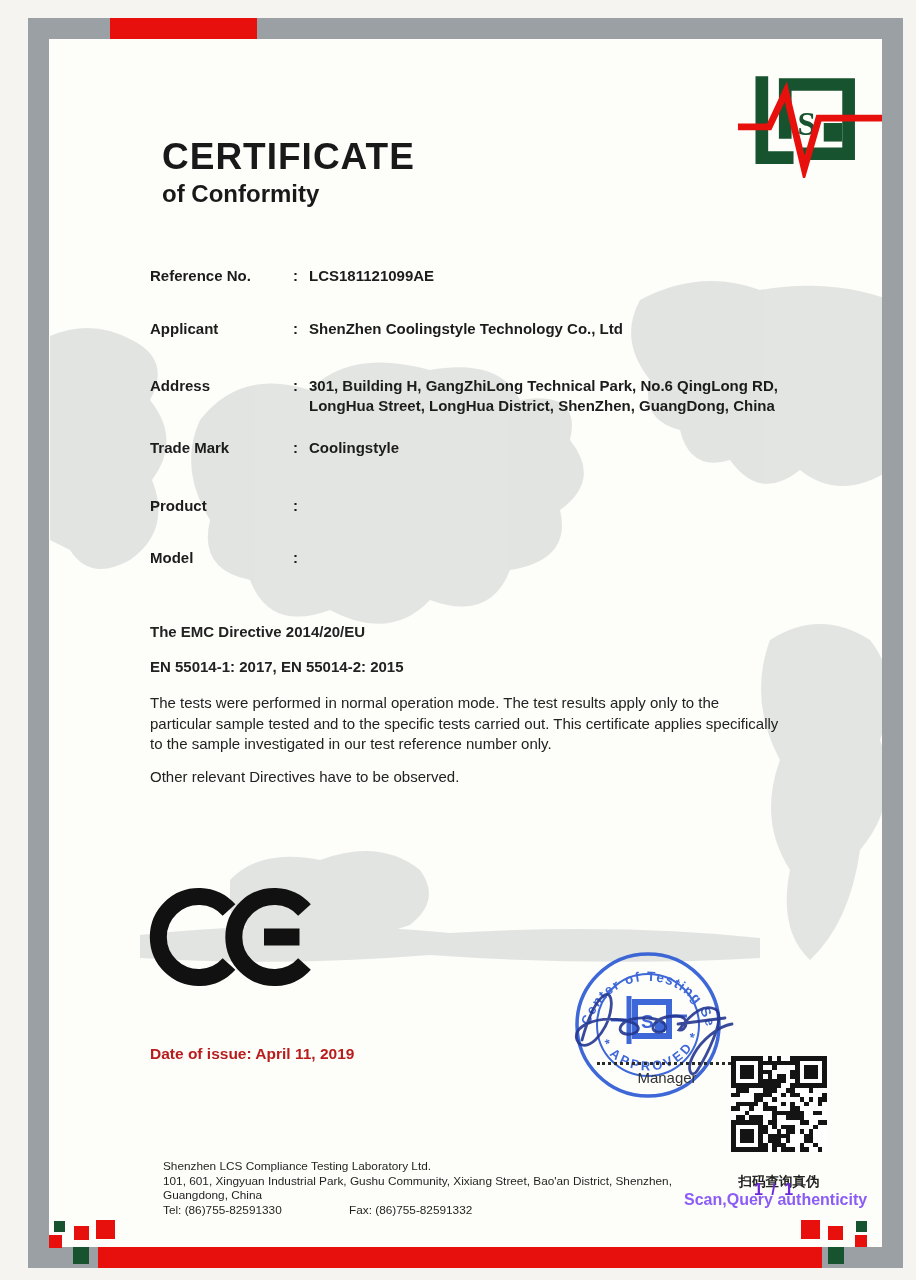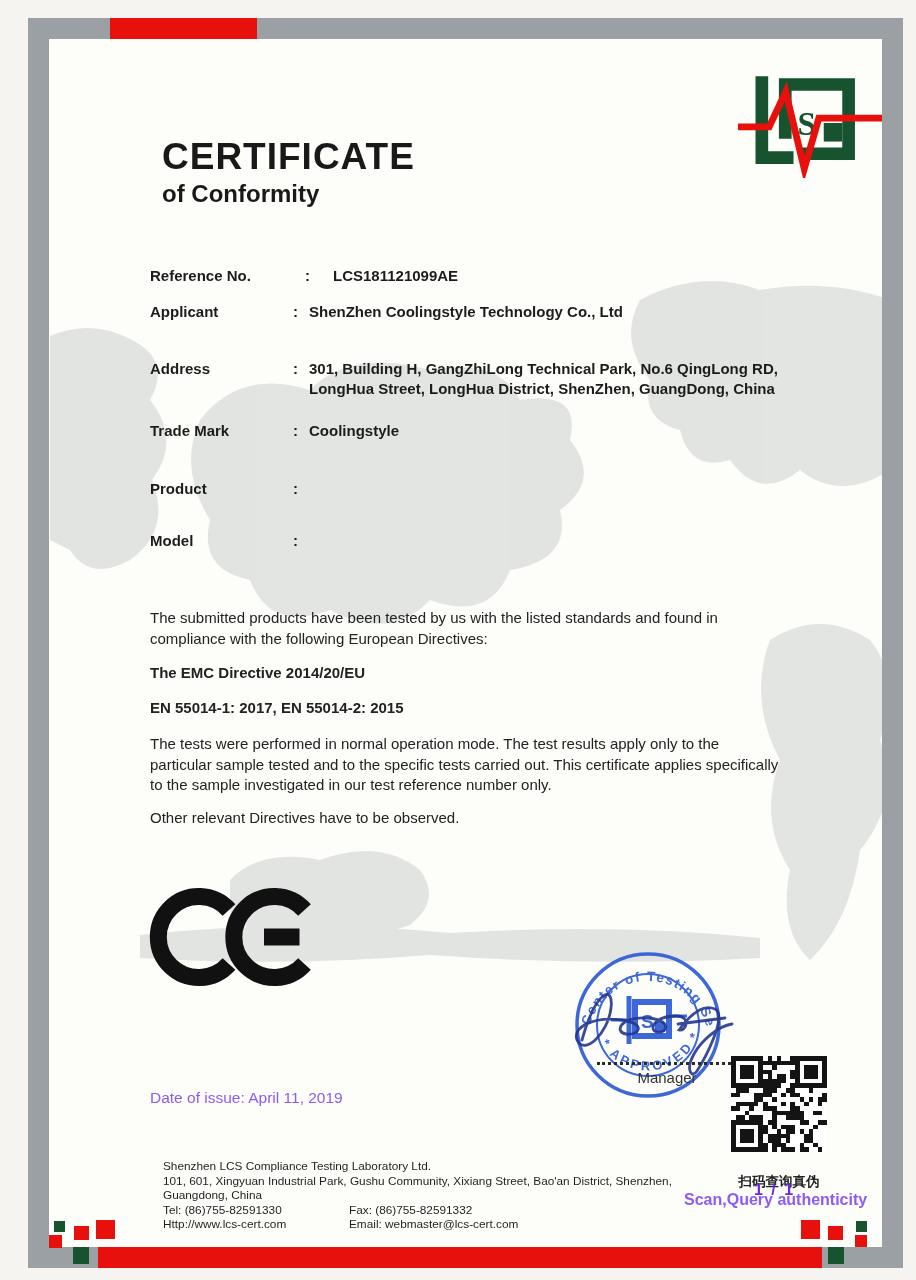--- a/index.html
+++ b/index.html
@@ -47,34 +47,34 @@
 
   .lcs-logo { position:absolute; left:736px; top:70px; width:156px; height:108px; }
 
   .title-block { position:absolute; left:162px; top:136px; }
   .cert-title { font-size:37px; font-weight:bold; letter-spacing:1px; color:#191919; }
   .cert-subtitle { font-size:24px; font-weight:bold; margin-top:2px; color:#191919; }
 
   .fields { position:absolute; left:150px; top:266px; width:640px; }
   .field-row { display:grid; grid-template-columns:143px 16px 1fr; font-size:15px; font-weight:bold; line-height:20px; }
   .field-row .value { white-space:pre-line; }
-  .m-ref   { margin-bottom:16px;gap:12px; }
+  .m-ref   { margin-bottom:33px; }
   .m-app   { margin-bottom:37px; }
   .m-addr  { margin-bottom:22px; }
   .m-tm    { margin-bottom:38px; }
   .m-prod  { margin-bottom:32px; }
 
   .statements { position:absolute; left:150px; top:608px; width:632px; font-size:15px; line-height:20.5px; color:#222; }
   .statements p { margin-bottom:12px; }
   .statements .bold-line { font-weight:bold; margin-top:14px; margin-bottom:2px; }
   .statements .gap { margin-top:16px; }
 
   .ce-mark { position:absolute; left:147px; top:886px; width:166px; height:102px; }
 
-  .issue-date { position:absolute; left:150px; top:1045px; font-size:15.5px; font-weight:normal; color:#8b5cf6;margin-top:44px; }
+  .issue-date { position:absolute; left:150px; top:1045px; font-size:15.5px; font-weight:bold; color:#b91c1c; }
 
   .stamp { position:absolute; left:573px; top:950px; width:150px; height:150px; opacity:.92; }
   .signature { position:absolute; left:560px; top:972px; width:200px; height:110px; }
   .dotted-line { position:absolute; left:597px; top:1047px; width:140px; height:18px; border-bottom:3px dotted #2a2a2a; }
   .manager-label { position:absolute; left:597px; top:1069px; width:140px; text-align:center; font-size:15px; color:#333; }
 
   .qr-block { position:absolute; left:684px; top:1056px; width:190px; }
   .qr-code {
     width:96px; height:96px; margin:0 auto;
     display:grid; grid-template-columns:repeat(21,1fr); grid-template-rows:repeat(21,1fr);
@@ -149,21 +149,20 @@
         <span class="label">Product</span>
         <span class="colon">:</span>
       </div>
       <div class="field-row">
         <span class="label">Model</span>
         <span class="colon">:</span>
       </div>
     </div>
 
     <div class="statements">
-      <p>The submitted products have been tested by us with the listed standards and found in compliance with the following European Directives:</p>
       <p class="bold-line">The EMC Directive 2014/20/EU</p>
       <p class="bold-line">EN 55014-1: 2017, EN 55014-2: 2015</p>
       <p class="gap">The tests were performed in normal operation mode. The test results apply only to the particular sample tested and to the specific tests carried out. This certificate applies specifically to the sample investigated in our test reference number only.</p>
       <p>Other relevant Directives have to be observed.</p>
     </div>
 
     <svg class="ce-mark" viewBox="0 0 332 200" aria-hidden="true">
       <g fill="none" stroke="#111" stroke-width="34">
         <path d="M 164,46 A 81,81 0 1 0 164,154"></path>
         <path d="M 315,46 A 81,81 0 1 0 315,154"></path>
@@ -656,24 +655,20 @@
     <div class="page-number">1 / 1</div>
 
     <div class="footer">
       <div>Shenzhen LCS Compliance Testing Laboratory Ltd.</div>
       <div>101, 601, Xingyuan Industrial Park, Gushu Community, Xixiang Street, Bao'an District, Shenzhen,</div>
       <div>Guangdong, China</div>
       <div class="footer-row">
         <span class="col-a">Tel: (86)755-82591330</span>
         <span>Fax: (86)755-82591332</span>
       </div>
-      <div class="footer-row">
-        <span class="col-a">Http://www.lcs-cert.com</span>
-        <span>Email: webmaster@lcs-cert.com</span>
-      </div>
     </div>
 
   </div>
 
   <div class="frame"></div>
   <div class="accent-top"></div>
   <div class="accent-bottom"></div>
   <div class="decor green bl-g1"></div>
   <div class="decor red   bl-r1"></div>
   <div class="decor red   bl-r2"></div>

